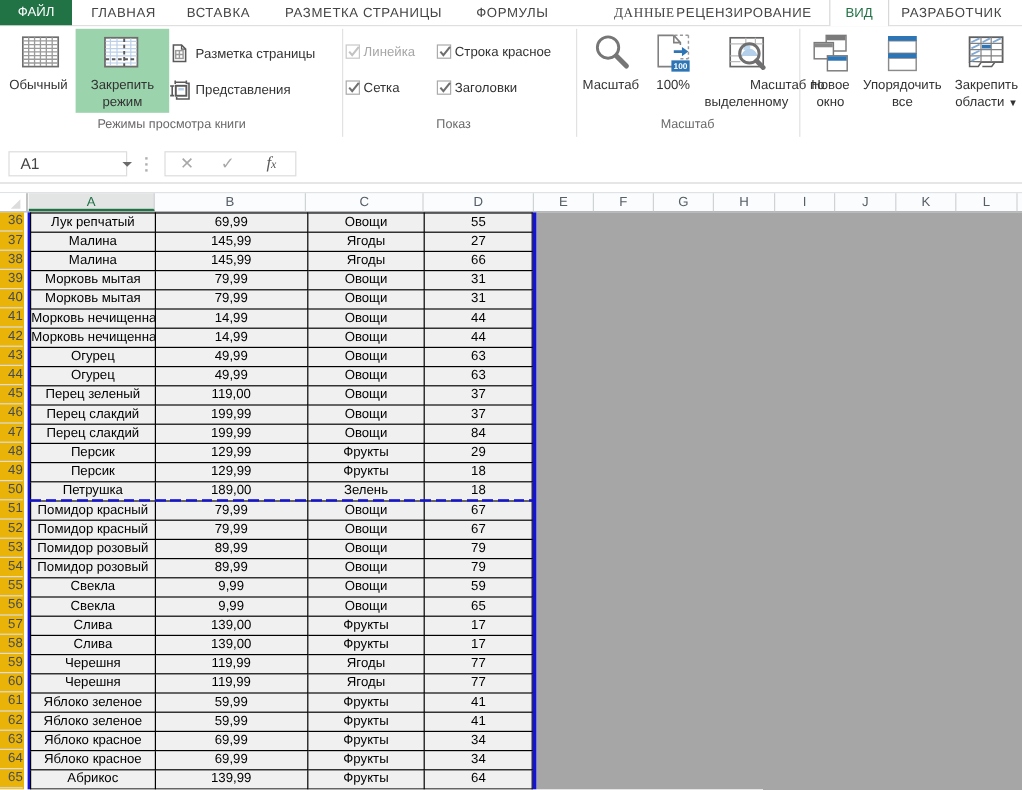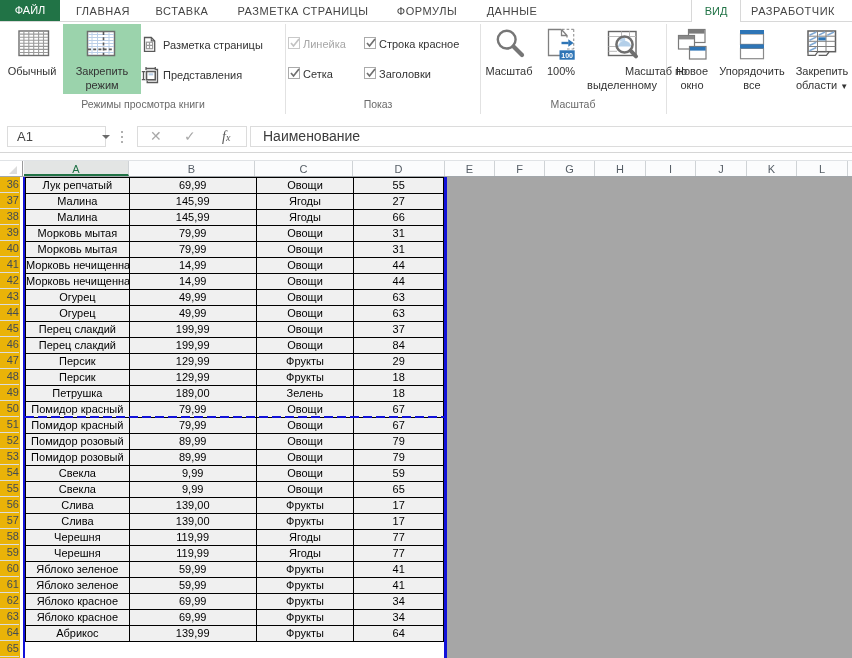--- a/index.html
+++ b/index.html
@@ -55,21 +55,22 @@
 </style>
 </head>
 <body>
 <div id="tabbar">
   <div id="tabline"></div>
   <div id="filetab">ФАЙЛ</div>
   <div class="tab" style="left:103px;">ГЛАВНАЯ</div>
   <div class="tab" style="left:182px;">ВСТАВКА</div>
   <div class="tab" style="left:303px;">РАЗМЕТКА СТРАНИЦЫ</div>
   <div class="tab" style="left:427px;">ФОРМУЛЫ</div>
-  <div class="tab" style="left:512px;">ДАННЫЕ</div>
+  <div class="tab" style="left:537px;font-family:Liberation Serif, serif;">ДАННЫЕ</div>
+  <div class="tab" style="left:620px;">РЕЦЕНЗИРОВАНИЕ</div>
   <div id="vidtab">ВИД</div>
   <div class="tab" style="left:793px;">РАЗРАБОТЧИК</div>
 </div>
 
 <div id="ribbon">
   <div class="vsep" style="left:285px;"></div>
   <div class="vsep" style="left:480px;"></div>
   <div class="vsep" style="left:666px;"></div>
   <div class="glabel" style="left:143px;">Режимы просмотра книги</div>
   <div class="glabel" style="left:378px;">Показ</div>
@@ -221,21 +222,20 @@
 
 <div id="fbar">
   <div id="fbarline"></div>
   <div id="namebox">A1<div id="namecaret"></div></div>
   <div id="fdots"></div>
   <div id="fbtns">
     <div class="fico" style="left:12px;">✕</div>
     <div class="fico" style="left:46px;">✓</div>
     <div class="fico" style="left:84px; color:#595959; font-family:'Liberation Serif',serif; font-style:italic; font-size:14px;">f<span style="font-size:10px;">x</span></div>
   </div>
-  <div id="fbox">Наименование</div>
 </div>
 
 <div id="grid">
   <div id="hdrrow">
     <div id="corner">
         <div class="tri"></div>
       </div>
     <div class="hcell" id="hA" style="left:24px; width:105px;">A</div>
     <div class="hcell" style="left:129px; width:126px;">B</div>
     <div class="hcell" style="left:255px; width:98px;">C</div>
@@ -339,20 +339,26 @@
             <td>Овощи</td>
             <td>63</td>
           </tr>
           <tr>
             <td>Огурец</td>
             <td>49,99</td>
             <td>Овощи</td>
             <td>63</td>
           </tr>
           <tr>
+            <td>Перец зеленый</td>
+            <td>119,00</td>
+            <td>Овощи</td>
+            <td>37</td>
+          </tr>
+          <tr>
             <td>Перец слакдий</td>
             <td>199,99</td>
             <td>Овощи</td>
             <td>37</td>
           </tr>
           <tr>
             <td>Перец слакдий</td>
             <td>199,99</td>
             <td>Овощи</td>
             <td>84</td>

